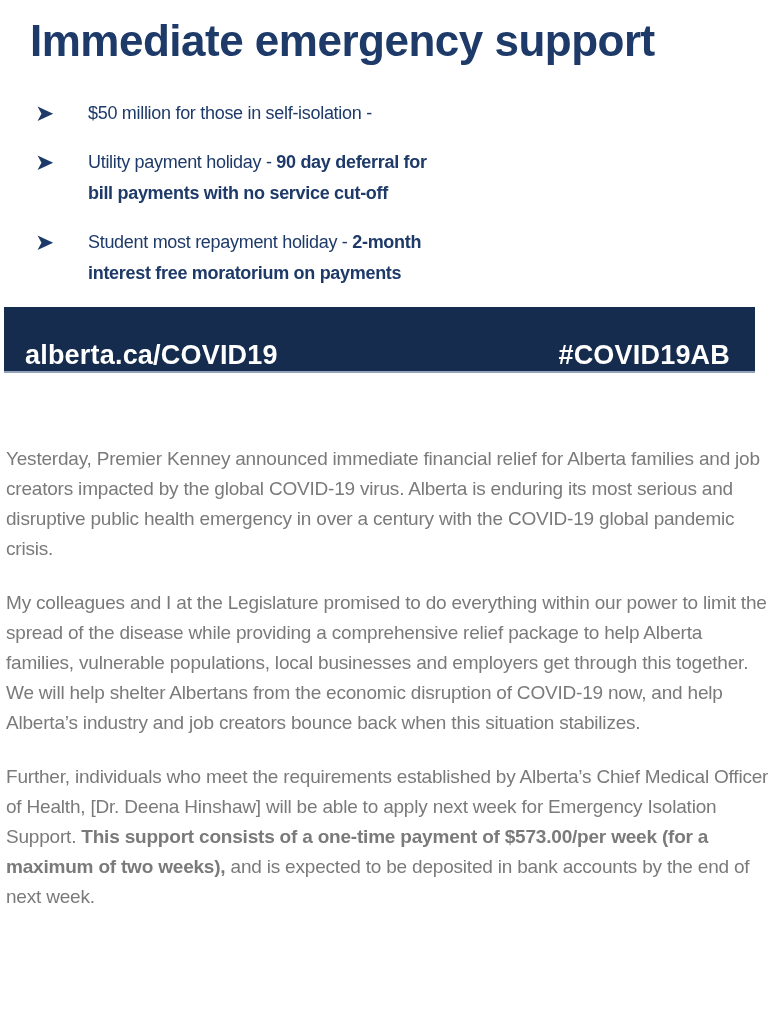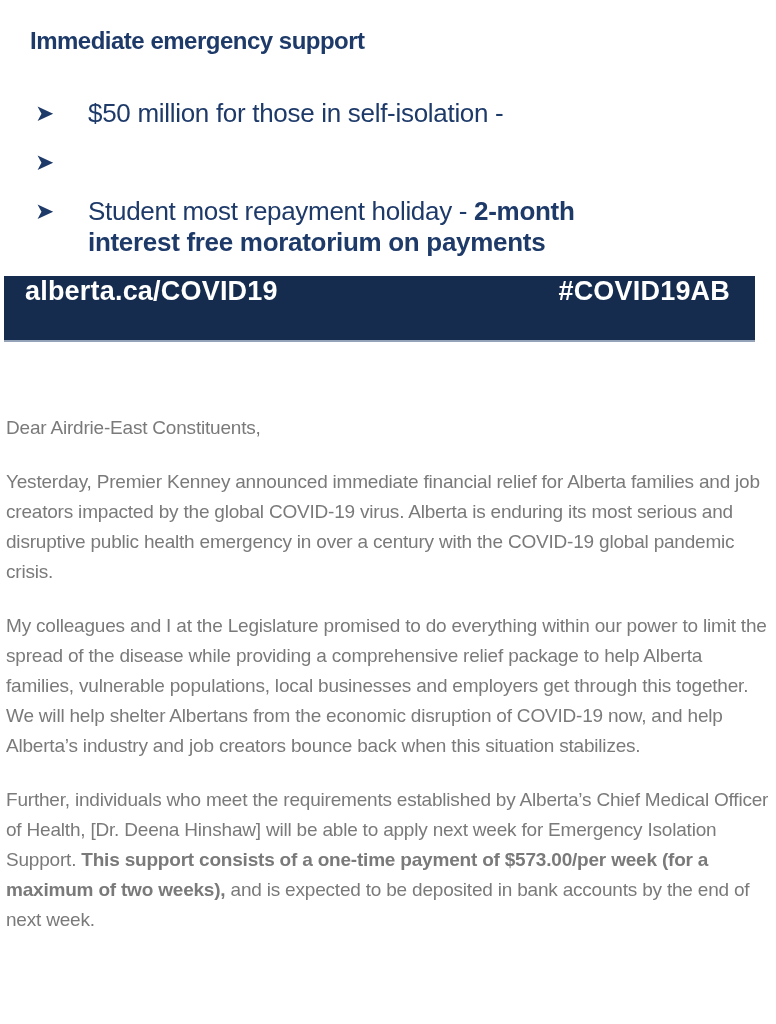--- a/index.html
+++ b/index.html
@@ -9,56 +9,56 @@
   }
   *{box-sizing:border-box;}
   html,body{margin:0;padding:0;background:#ffffff;}
   body{width:776px;font-family:"Liberation Sans", sans-serif;}
   .page{width:776px;min-height:1024px;background:#ffffff;overflow:hidden;position:relative;}
 
   
   .flyer{padding-top:17px;}
   .flyer-title{
     margin:0 0 0 30px;
-    font-size:24px;
+    font-size:44px;
     line-height:47px;
     font-weight:700;
     letter-spacing:-0.5px;
     color:var(--navy);
   }
   .flyer-title span{display:block;}
   .bullets{list-style:none;margin:34px 0 0 0;padding:0;}
   .bullet-item{display:flex;margin:0 0 18px 0;padding-left:35px;}
   .arrow{
     flex:0 0 53px;
     width:53px;
     font-size:23px;
     line-height:31px;
     color:var(--navy);
     font-family:"DejaVu Sans", sans-serif;
   }
   .bullet-text{
-    font-size:26px;
+    font-size:18px;
     line-height:31px;
     letter-spacing:-0.3px;
     color:var(--navy);
     white-space:pre-line;
     max-width:600px;
   }
   .seg-bold{font-weight:700;}
 
   .banner{
     margin-left:4px;
     margin-top:5px;
     width:751px;
     height:66px;
     background:var(--banner-bg);
     border-bottom:2px solid #94a3b8;
     display:flex;
-    align-items:flex-start;
+    align-items:flex-end;
     justify-content:space-between;
     padding:0 25px 0 21px;
   }
   .banner-text{
     color:#ffffff;
     font-weight:700;
     font-size:27px;
     letter-spacing:0.2px;
   }
 
@@ -84,35 +84,36 @@
     </h1>
 
     <ul class="bullets" id="bullet-list">
         <li class="bullet-item">
           <span class="arrow">➤</span>
           <span class="bullet-text"><span>$50 million for those in self-isolation -
 </span></span>
         </li>
         <li class="bullet-item">
           <span class="arrow">➤</span>
+          <span class="bullet-text"><span>Utility payment holiday - </span><span class="seg-bold">90 day deferral for
+bill payments with no service cut-off</span></span>
         </li>
         <li class="bullet-item">
           <span class="arrow">➤</span>
           <span class="bullet-text"><span>Student most repayment holiday - </span><span class="seg-bold">2-month
 interest free moratorium on payments</span></span>
         </li>
       </ul>
 
     <div class="banner">
       <span class="banner-text">alberta.ca/COVID19</span>
       <span class="banner-text">#COVID19AB</span>
     </div>
   </div>
 
   <div class="letter" id="letter-body">
-    <p>Dear Airdrie-East Constituents,</p>
 
   <p><span>Yesterday, Premier Kenney announced immediate financial relief for Alberta families and job creators impacted by the global COVID-19 virus. Alberta is enduring its most serious and disruptive public health emergency in over a century with the COVID-19 global pandemic crisis.</span></p>
       <p><span>My colleagues and I at the Legislature promised to do everything within our power to limit the spread of the disease while providing a comprehensive relief package to help Alberta families, vulnerable populations, local businesses and employers get through this together. We will help shelter Albertans from the economic disruption of COVID-19 now, and help Alberta’s industry and job creators bounce back when this situation stabilizes.</span></p>
       <p><span>Further, individuals who meet the requirements established by Alberta’s Chief Medical Officer of Health, [Dr. Deena Hinshaw] will be able to apply next week for Emergency Isolation Support. </span><span class="seg-bold">This support consists of a one-time payment of $573.00/per week (for a maximum of two weeks),</span><span> and is expected to be deposited in bank accounts by the end of next week.</span></p>
     </div>
 
 </div>
 
 </body></html>

